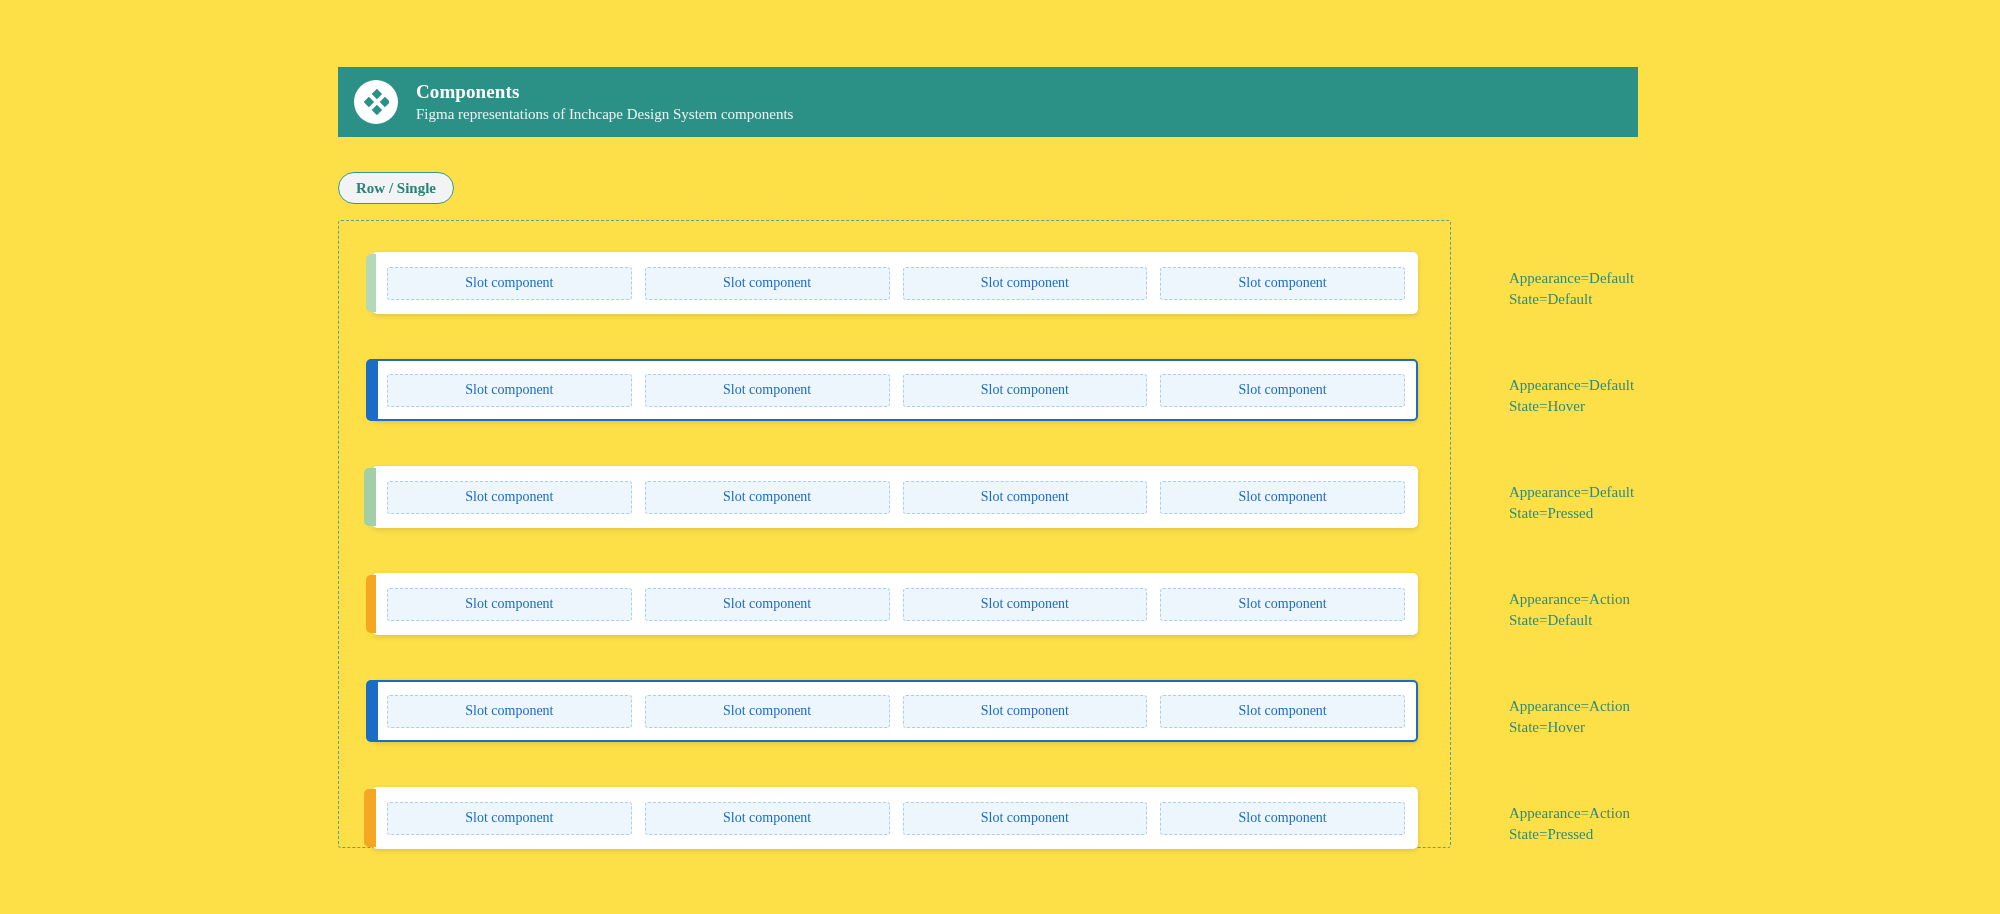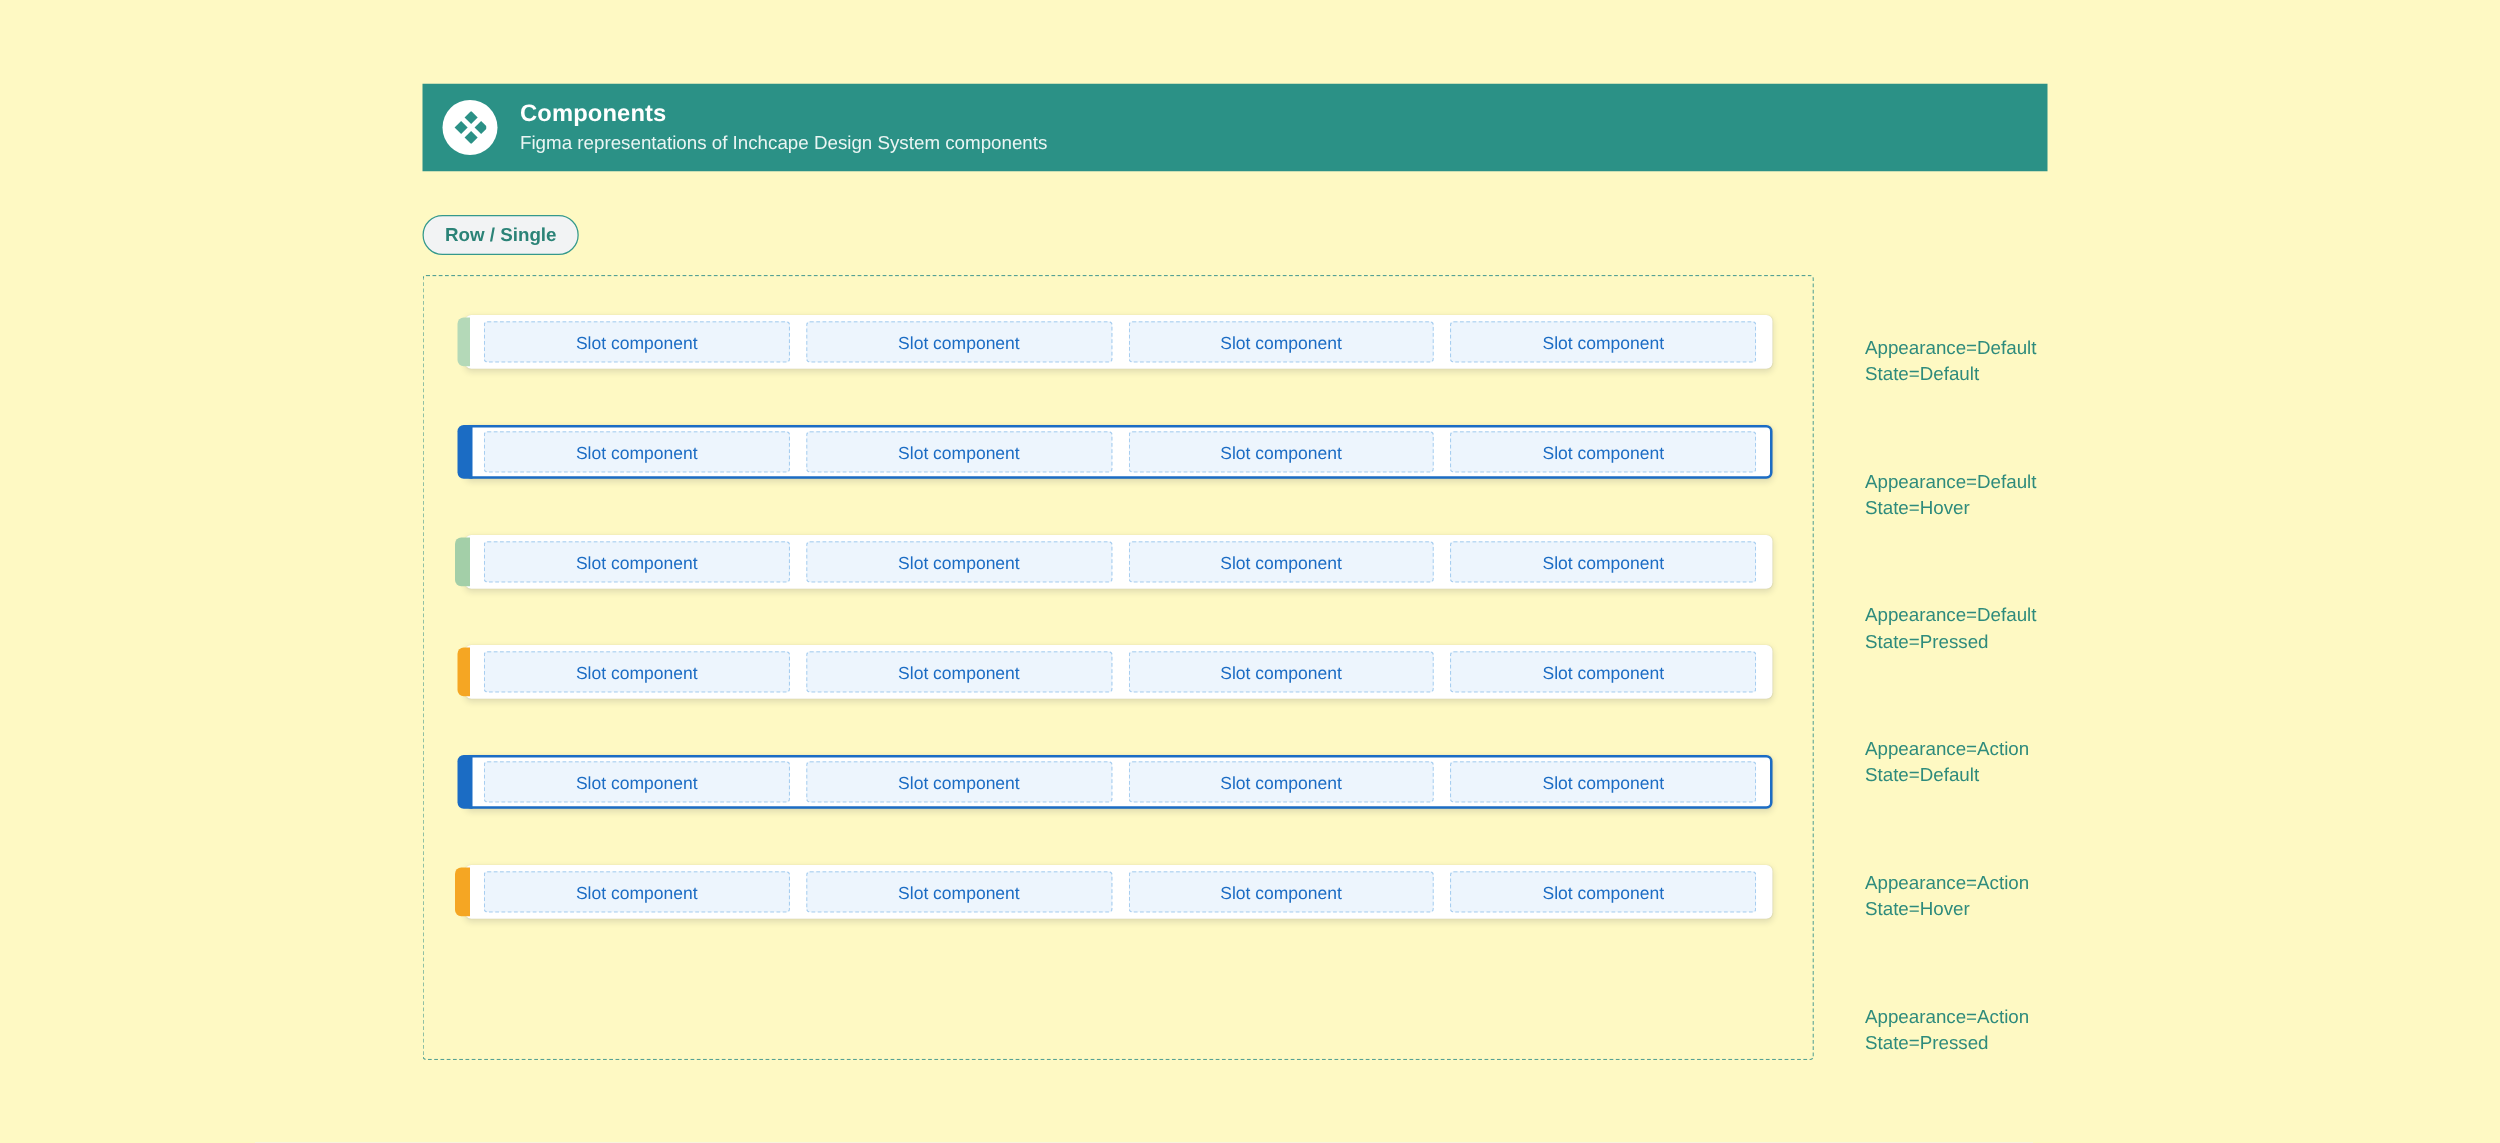--- a/index.html
+++ b/index.html
@@ -9,21 +9,22 @@
     height: 914px;
     background: #F2F3F4;
     font-family: "Liberation Sans", sans-serif;
     overflow: hidden;
   }
 
   .page {
     position: relative;
     width: 2000px;
     height: 914px;
-    background: #fef9c3;
+    background: #fde047;
+    font-family: Liberation Serif, serif;
   }
 
   
   .header {
     position: absolute;
     left: 338px;
     top: 67px;
     width: 1300px;
     height: 70px;
     background: #2B9186;
@@ -95,21 +96,21 @@
     top: 252px;
     width: 1046px;
     display: flex;
     flex-direction: column;
     gap: 45px;
   }
 
   .row-card {
     position: relative;
     width: 1046px;
-    height: 43px;
+    height: 62px;
     background: #FFFFFF;
     border-radius: 5px;
     box-shadow: 0 2px 5px rgba(22, 34, 51, .13), 0 0 1px rgba(22,34,51,.10);
     display: flex;
     align-items: center;
     padding: 0 13px 0 15px;
     gap: 13px;
     overflow: visible;
     text-align: right;
   }
@@ -167,20 +168,21 @@
     flex-direction: column;
     gap: 65px;
   }
   .label-group {
     display: flex;
     flex-direction: column;
     color: #2E8B7C;
     font-size: 15px;
     line-height: 21px;
     white-space: nowrap;
+    margin-left: 17px;
   }
 </style>
 </head>
 <body>
 
 <div class="page">
 
   <div class="header">
     <div class="header-icon">
       <svg width="26" height="26" viewBox="0 0 26 26" aria-hidden="true">

